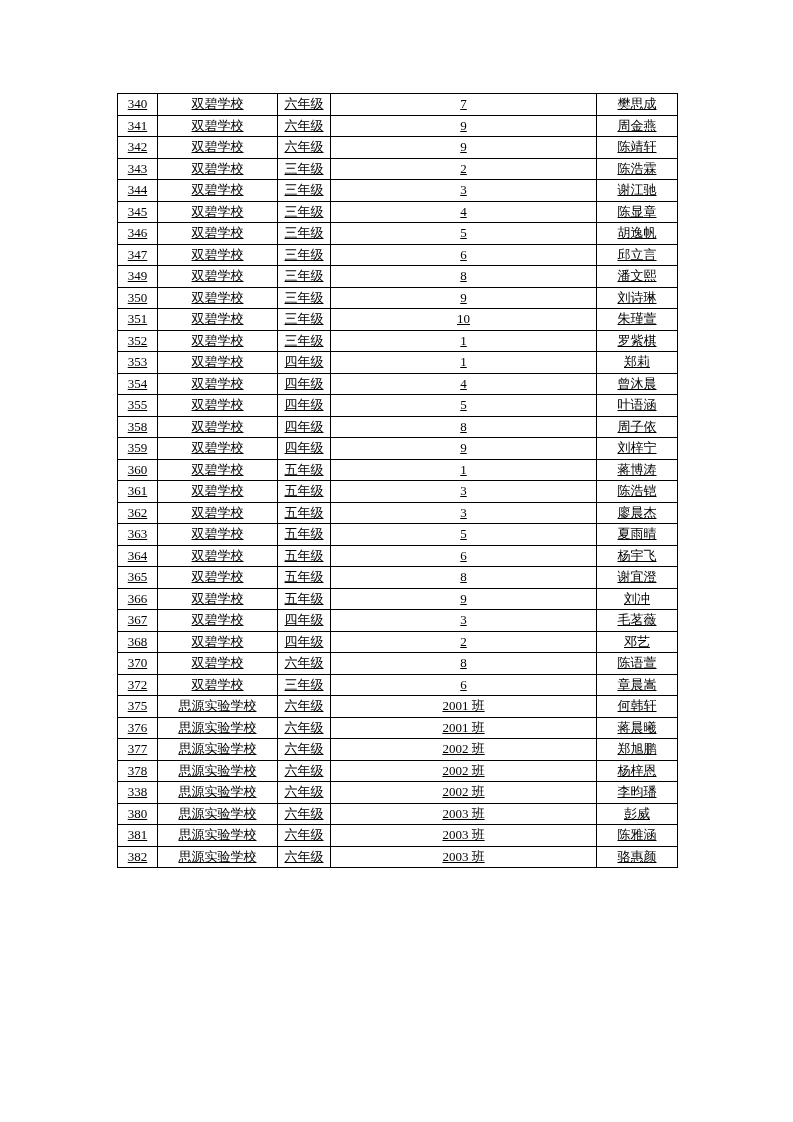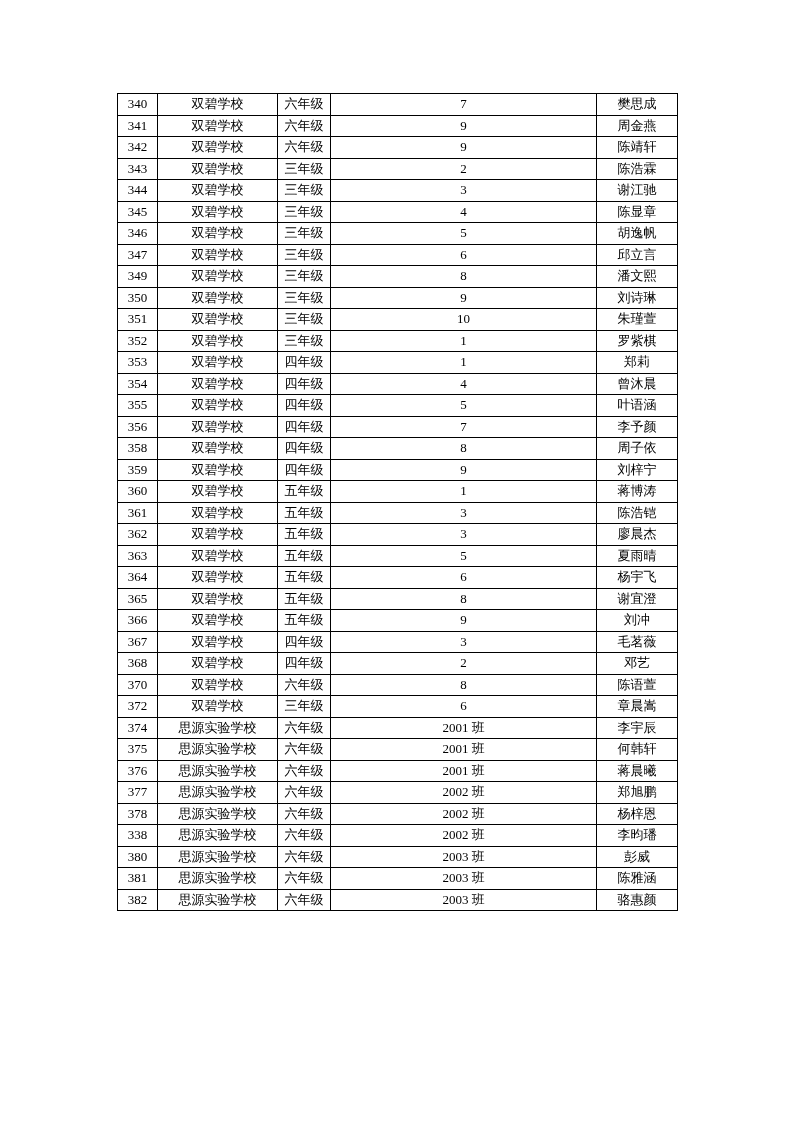--- a/index.html
+++ b/index.html
@@ -17,20 +17,21 @@
   table.roster {
     position: absolute;
     left: 117px;
     top: 93px;
     width: 560px;
     border-collapse: collapse;
     table-layout: fixed;
     font-family: "Liberation Serif", "DejaVu Serif", serif;
     font-size: 13px;
     color: #000000;
+    text-decoration: underline;
   }
   table.roster col.c0 { width: 40px; }
   table.roster col.c1 { width: 120px; }
   table.roster col.c2 { width: 53px; }
   table.roster col.c3 { width: 266px; }
   table.roster col.c4 { width: 81px; }
   table.roster td {
     border: 1px solid #000000;
     text-align: center;
     vertical-align: middle;
@@ -153,27 +154,20 @@
           <td>曾沐晨</td>
         </tr>
         <tr>
           <td>355</td>
           <td>双碧学校</td>
           <td>四年级</td>
           <td>5</td>
           <td>叶语涵</td>
         </tr>
         <tr>
-          <td>356</td>
-          <td>双碧学校</td>
-          <td>四年级</td>
-          <td>7</td>
-          <td>李予颜</td>
-        </tr>
-        <tr>
           <td>358</td>
           <td>双碧学校</td>
           <td>四年级</td>
           <td>8</td>
           <td>周子依</td>
         </tr>
         <tr>
           <td>359</td>
           <td>双碧学校</td>
           <td>四年级</td>
@@ -249,27 +243,20 @@
           <td>六年级</td>
           <td>8</td>
           <td>陈语萱</td>
         </tr>
         <tr>
           <td>372</td>
           <td>双碧学校</td>
           <td>三年级</td>
           <td>6</td>
           <td>章晨嵩</td>
-        </tr>
-        <tr>
-          <td>374</td>
-          <td>思源实验学校</td>
-          <td>六年级</td>
-          <td>2001 班</td>
-          <td>李宇辰</td>
         </tr>
         <tr>
           <td>375</td>
           <td>思源实验学校</td>
           <td>六年级</td>
           <td>2001 班</td>
           <td>何韩轩</td>
         </tr>
         <tr>
           <td>376</td>

